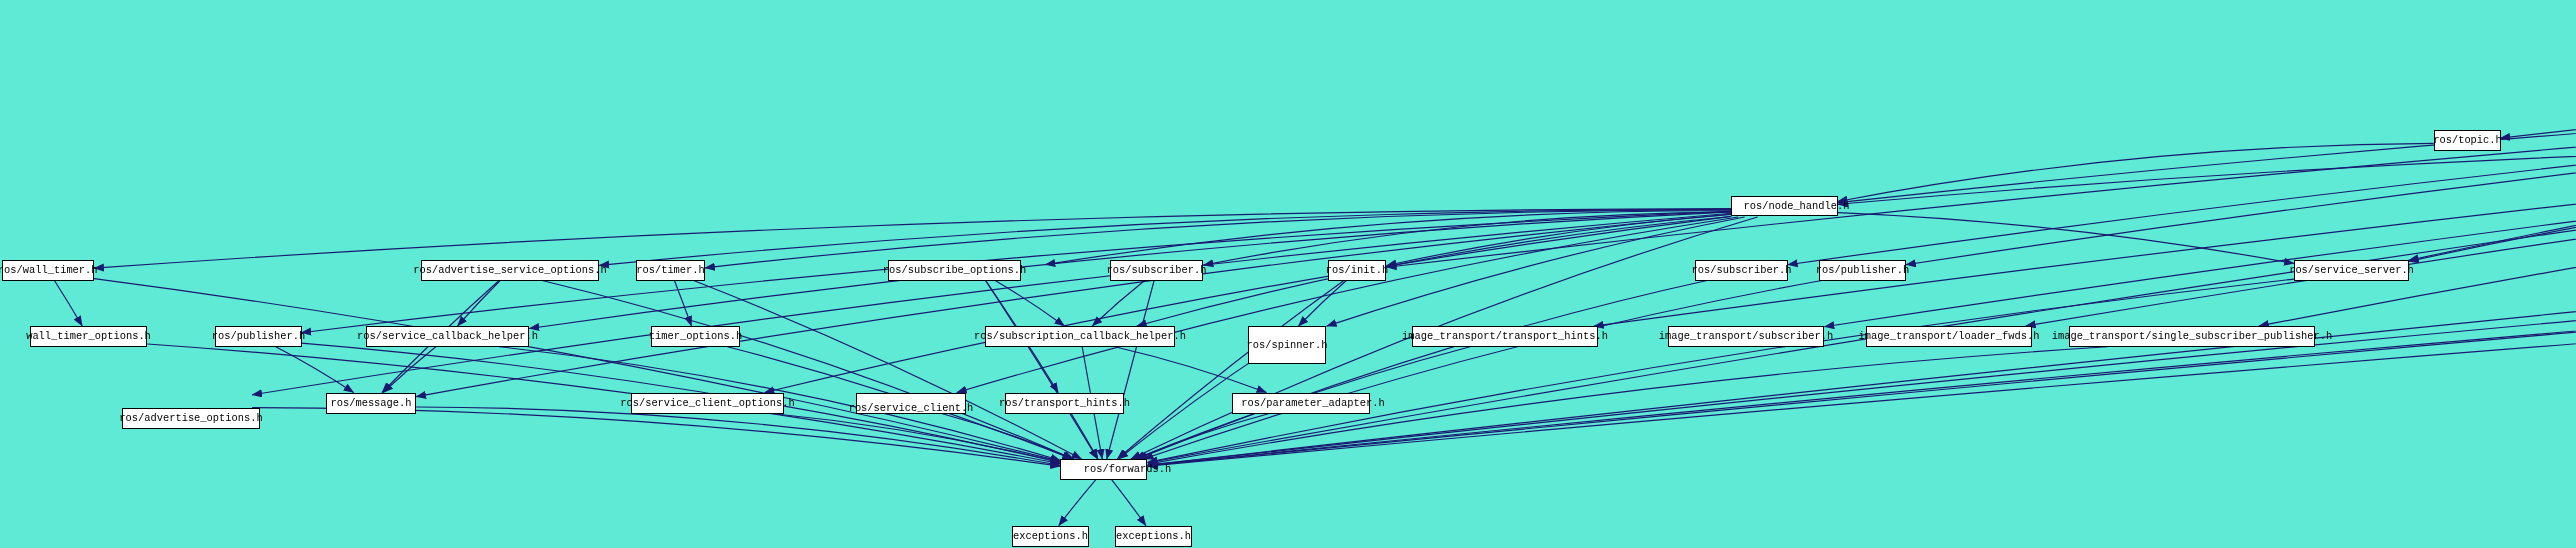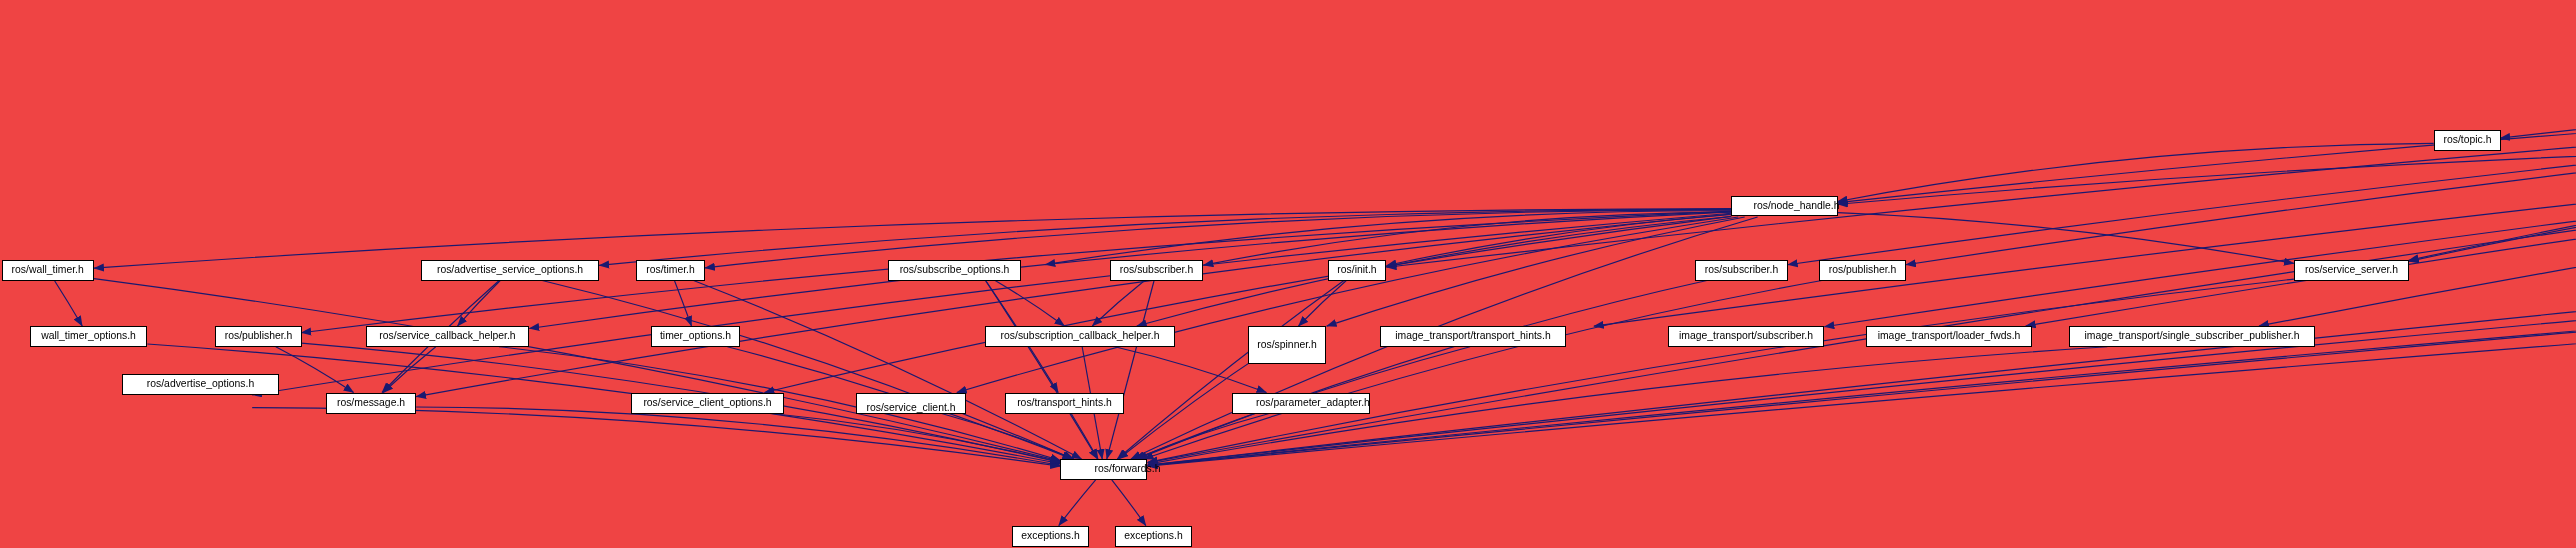--- a/index.html
+++ b/index.html
@@ -1,20 +1,20 @@
 <!DOCTYPE html>
 <html style="font-size:13.3px"><head>
 <meta charset="utf-8">
 <style>
   html,body{margin:0;padding:0;background:#ffffff;}
   #graph-root{
     position:relative;
     width:2576px;height:548px;
-    background:#ef4444;
-    font-family:Liberation Sans, sans-serif;
+    background:#5eead4;
+    font-family:Liberation Mono, monospace;
     overflow:hidden;
   }
   svg#edges{position:absolute;left:0;top:0;width:2576px;height:548px;}
   .node{
     position:absolute;
     box-sizing:border-box;
     display:flex;align-items:center;justify-content:center;
     white-space:nowrap;
     background:#ffffff;
     border:0.8px solid #000000;
@@ -173,33 +173,33 @@
       </div>
       <div class="node" style="left: 651px; top: 326px; width: 89px; height: 21px;">
         <span class="node-label">timer_options.h</span>
       </div>
       <div class="node" style="left: 985px; top: 326px; width: 190px; height: 21px;">
         <span class="node-label">ros/subscription_callback_helper.h</span>
       </div>
       <div class="node" style="left: 1248px; top: 326px; width: 78px; height: 38px;">
         <span class="node-label">ros/spinner.h</span>
       </div>
-      <div class="node" style="left: 1380px; top: 326px; width: 186px; height: 21px;">
+      <div class="node" style="left: 1412px; top: 326px; width: 186px; height: 21px;">
         <span class="node-label">image_transport/transport_hints.h</span>
       </div>
       <div class="node" style="left: 1668px; top: 326px; width: 156px; height: 21px;">
         <span class="node-label">image_transport/subscriber.h</span>
       </div>
       <div class="node" style="left: 1866px; top: 326px; width: 166px; height: 21px;">
         <span class="node-label">image_transport/loader_fwds.h</span>
       </div>
       <div class="node" style="left: 2069px; top: 326px; width: 246px; height: 21px;">
         <span class="node-label">image_transport/single_subscriber_publisher.h</span>
       </div>
-      <div class="node" style="left: 122px; top: 374px; width: 157px; height: 21px; align-items: center;">
+      <div class="node" style="left: 122px; top: 408px; width: 138px; height: 21px; align-items: center;">
         <span class="node-label">ros/advertise_options.h</span>
       </div>
       <div class="node" style="left: 326px; top: 393px; width: 90px; height: 21px;">
         <span class="node-label">ros/message.h</span>
       </div>
       <div class="node" style="left: 631px; top: 393px; width: 153px; height: 21px;">
         <span class="node-label">ros/service_client_options.h</span>
       </div>
       <div class="node" style="left: 856px; top: 393px; width: 110px; height: 21px; align-items: flex-end;">
         <span class="node-label">ros/service_client.h</span>

